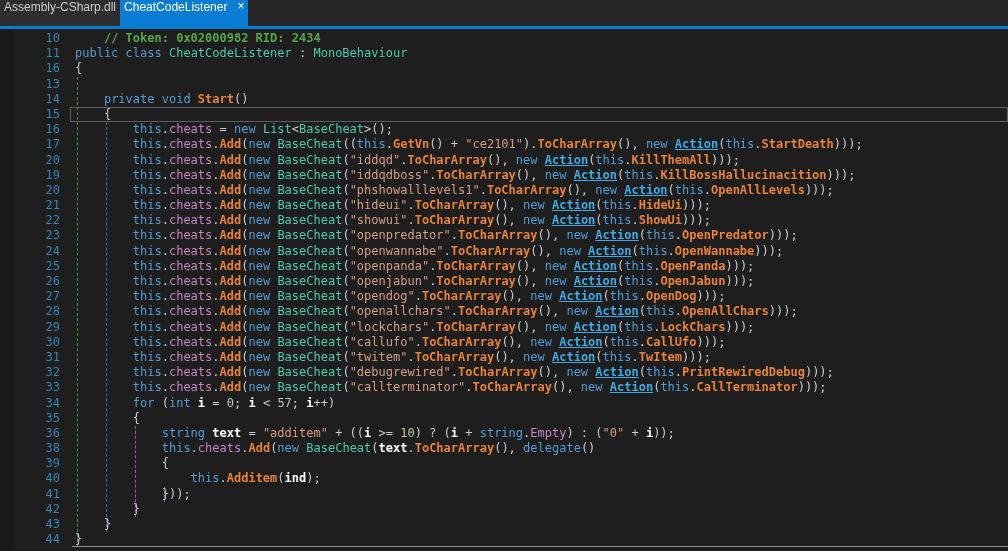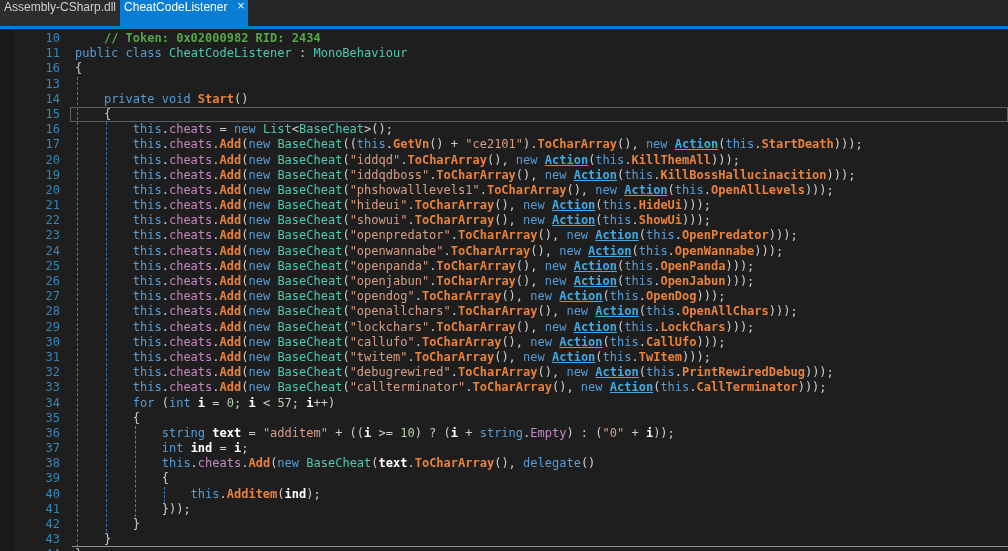--- a/index.html
+++ b/index.html
@@ -164,24 +164,20 @@
         </div>
         <div class="row">
           <span class="ln">35</span>
           <span class="code">        <span class="t-pun">{</span></span>
         </div>
         <div class="row">
           <span class="ln">36</span>
           <span class="code">            <span class="t-kw">string</span><span class="t-pun"> </span><span class="t-loc">text</span><span class="t-pun"> = </span><span class="t-str">"additem"</span><span class="t-pun"> + ((</span><span class="t-loc">i</span><span class="t-pun"> &gt;= </span><span class="t-num">10</span><span class="t-pun">) ? (</span><span class="t-loc">i</span><span class="t-pun"> + </span><span class="t-kw">string</span><span class="t-pun">.</span><span class="t-fld">Empty</span><span class="t-pun">) : (</span><span class="t-str">"0"</span><span class="t-pun"> + </span><span class="t-loc">i</span><span class="t-pun">));</span></span>
         </div>
         <div class="row">
-          <span class="ln">37</span>
-          <span class="code">            <span class="t-kw">int</span><span class="t-pun"> </span><span class="t-loc">ind</span><span class="t-pun"> = </span><span class="t-loc">i</span><span class="t-pun">;</span></span>
-        </div>
-        <div class="row">
           <span class="ln">38</span>
           <span class="code">            <span class="t-kw">this</span><span class="t-pun">.</span><span class="t-fld">cheats</span><span class="t-pun">.</span><span class="t-m">Add</span><span class="t-pun">(</span><span class="t-kw">new</span><span class="t-pun"> </span><span class="t-typ">BaseCheat</span><span class="t-pun">(</span><span class="t-loc">text</span><span class="t-pun">.</span><span class="t-m">ToCharArray</span><span class="t-pun">(), </span><span class="t-kw">delegate</span><span class="t-pun">()</span></span>
         </div>
         <div class="row">
           <span class="ln">39</span>
           <span class="code">            <span class="t-pun">{</span></span>
         </div>
         <div class="row">
           <span class="ln">40</span>
           <span class="code">                <span class="t-kw">this</span><span class="t-pun">.</span><span class="t-m">Additem</span><span class="t-pun">(</span><span class="t-loc">ind</span><span class="t-pun">);</span></span>

